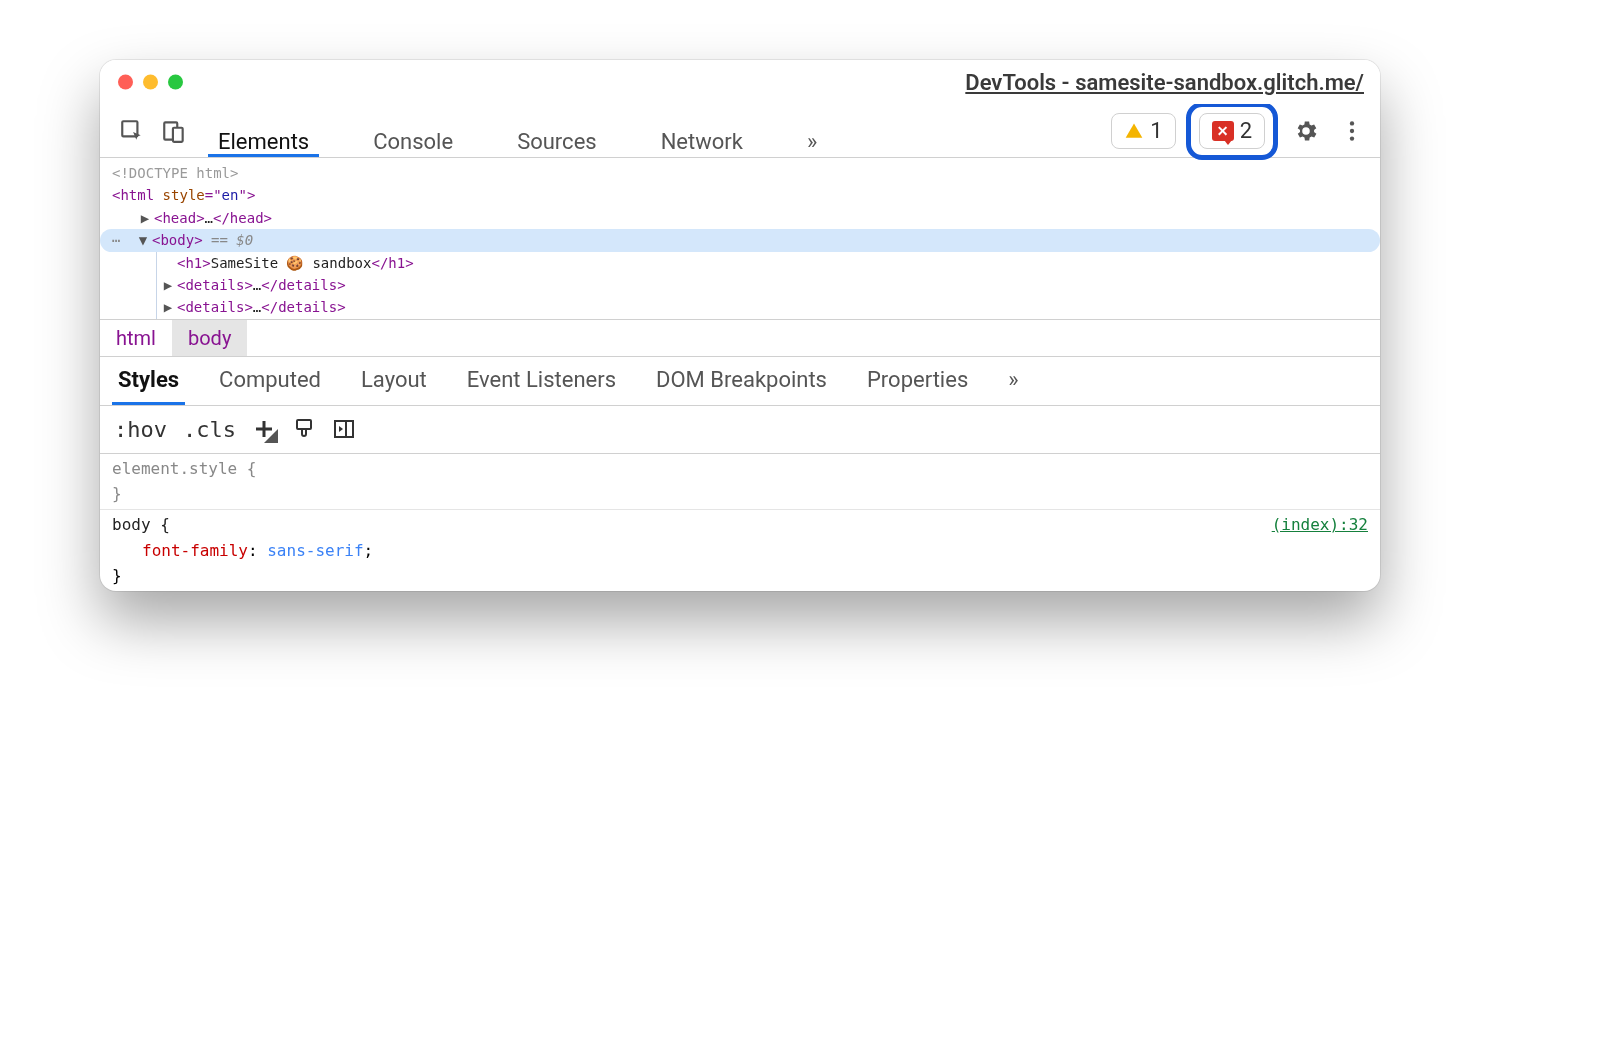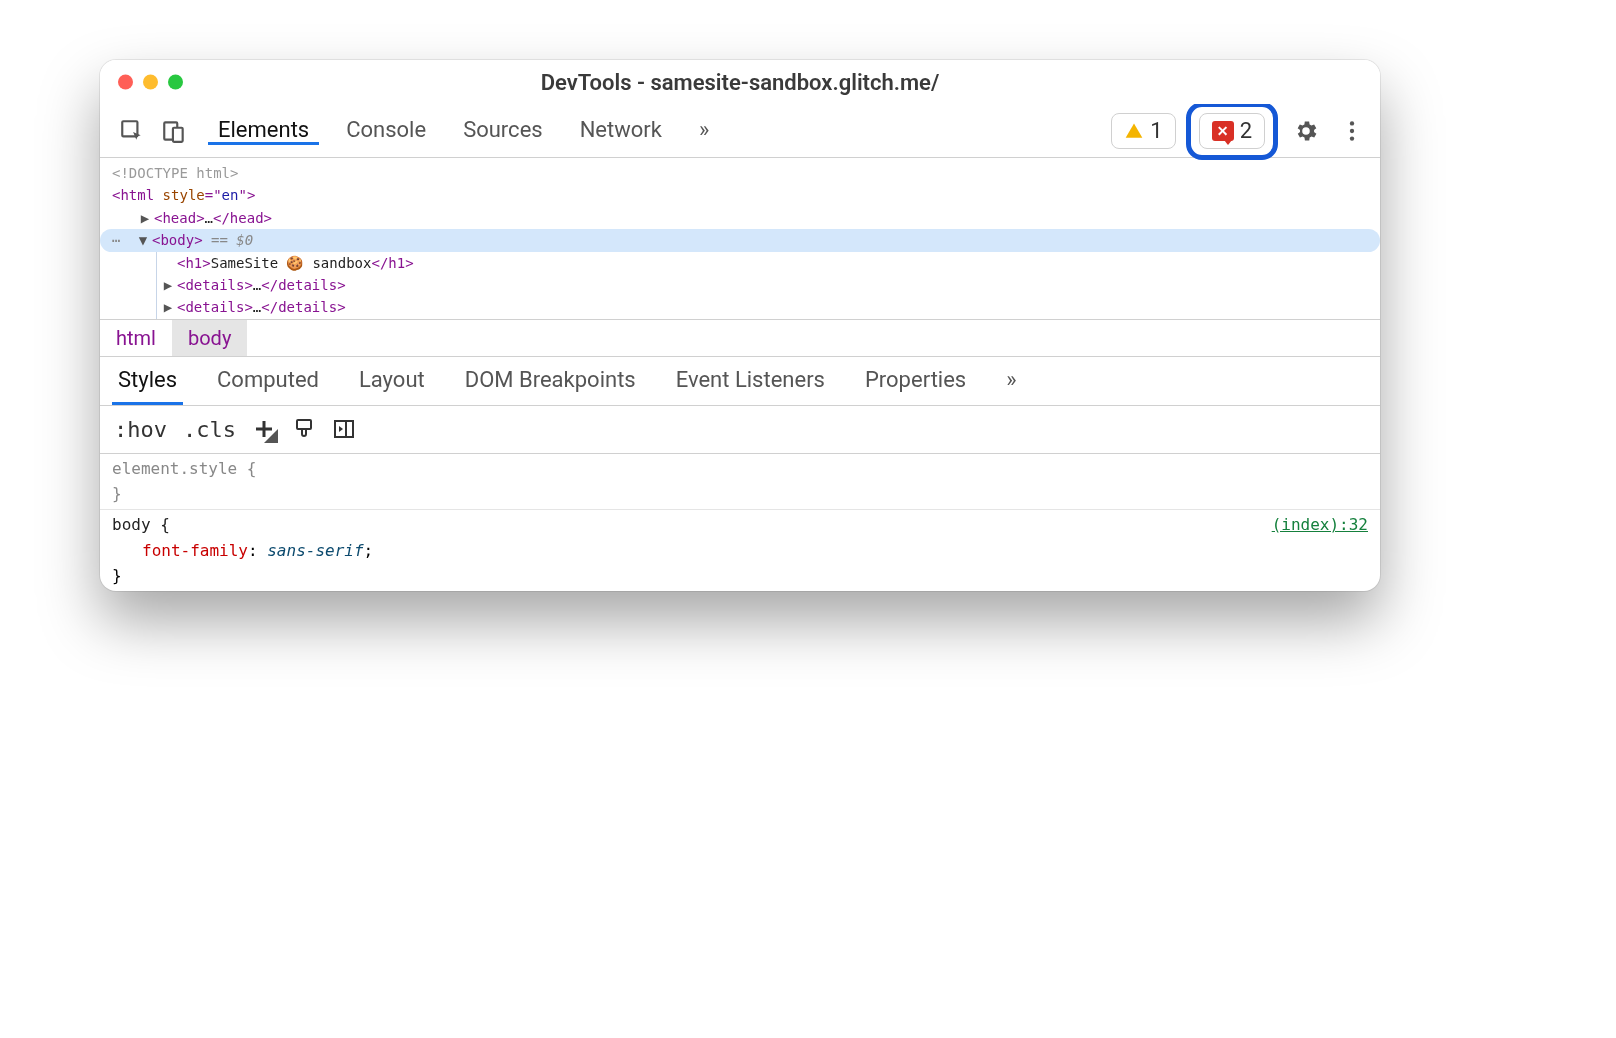--- a/index.html
+++ b/index.html
@@ -39,41 +39,42 @@
     left: 18px;
     top: 50%;
     transform: translateY(-50%);
   }
   .tl { width: 15px; height: 15px; border-radius: 50%; }
   .tl-close { background: #ff5f57; }
   .tl-min { background: #febc2e; }
   .tl-max { background: #28c840; }
   .titlebar-title {
     flex: 1;
-    text-align: center;
+    text-align: right;
     font-weight: 600;
     color: #3a3a3a;
     font-size: 22px;
+    text-decoration: underline;
   }
   
   .toolbar {
     display: flex;
     align-items: center;
     height: 54px;
     border-bottom: 1px solid #d0d0d0;
     padding: 0 10px 0 14px;
     gap: 6px;
   }
   .toolbar-iconbtn {
     width: 36px; height: 36px;
     display:flex; align-items:center; justify-content:center;
     color:#555;
   }
   .toolbar-iconbtn svg { width: 26px; height: 26px; }
-  .main-tabs { display:flex; align-items:center; height:100%; margin-left:10px; gap: 17px; }
+  .main-tabs { display:flex; align-items:flex-end; height:100%; margin-left:10px; gap: 44px; }
   .main-tab {
     display:flex; align-items:center;
     color:#555; font-size:22px; padding: 0 10px;
     border-bottom: 3px solid transparent;
     cursor: default;
   }
   .main-tab.active {
     color:#111;
     border-bottom-color:#1a73e8;
   }
@@ -154,21 +155,21 @@
     align-items:center;
     border-top: 1px solid #d0d0d0;
     border-bottom: 1px solid #d0d0d0;
     gap: 28px;
     padding: 0 12px;
     height: 50px;
     font-size: 22px;
     color:#555;
   }
   .styles-tab { padding: 10px 6px; border-bottom: 3px solid transparent; }
-  .styles-tab.active { color:#111; border-bottom-color:#1a73e8; }
+  .styles-tab.active { color:#111; border-bottom-color:#1a73e8;font-weight:bold; }
   
   .filter-row {
     display:flex; align-items:center;
     border-bottom: 1px solid #d0d0d0;
     height: 48px;
   }
   .filter-input {
     flex:1; border:none; outline:none;
     background:#f6f6f6;
     height:100%;
@@ -200,21 +201,21 @@
   .styles-body {
     font-family: "SF Mono", ui-monospace, Menlo, Consolas, monospace;
     font-size: 16px;
     line-height: 1.6;
   }
   .rule-block { padding: 2px 12px; border-bottom: 1px solid #e5e5e5; }
   .rule-selector-gray { color:#888; }
   .rule-selector { color:#222; }
   .rule-link { float:right; color:#15803d; text-decoration: underline; }
   .prop-name { color:#c80000; }
-  .prop-value { color:#0c4a6e;font-style:italic; }
+  .prop-value { color:#3b82f6; }
   .rule-indent { padding-left: 30px; }
 </style>
 </head>
 <body>
 
 <div class="window">
 
   <div class="titlebar">
     <div class="traffic-lights">
       <div class="tl tl-close"></div>
@@ -309,22 +310,22 @@
 
   <div class="breadcrumbs">
     <div class="crumb">html</div>
     <div class="crumb current">body</div>
   </div>
 
   <div class="styles-tabs">
     <div class="styles-tab active">Styles</div>
     <div class="styles-tab">Computed</div>
     <div class="styles-tab">Layout</div>
+    <div class="styles-tab">Event Listeners</div>
     <div class="styles-tab">DOM Breakpoints</div>
-    <div class="styles-tab">Event Listeners</div>
     <div class="styles-tab">Properties</div>
     <div class="styles-tab">»</div>
   </div>
 
   <div class="filter-row">
     <div class="filter-tools">
       <div class="filter-tool">:hov</div>
       <div class="filter-tool">.cls</div>
       <div class="filter-tool new-rule">
         <svg viewBox="0 0 24 24" stroke="currentColor" stroke-width="3" fill="none">

